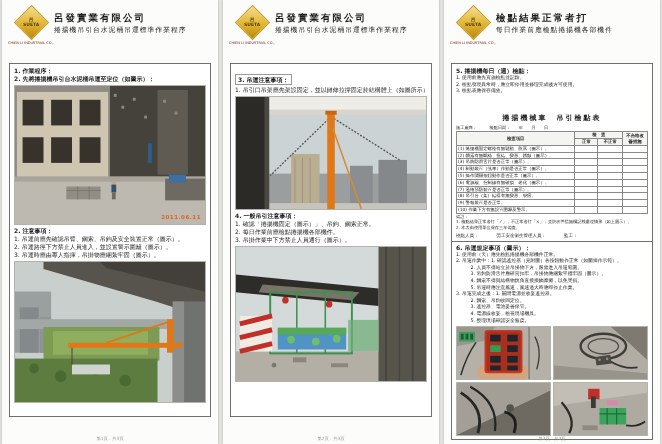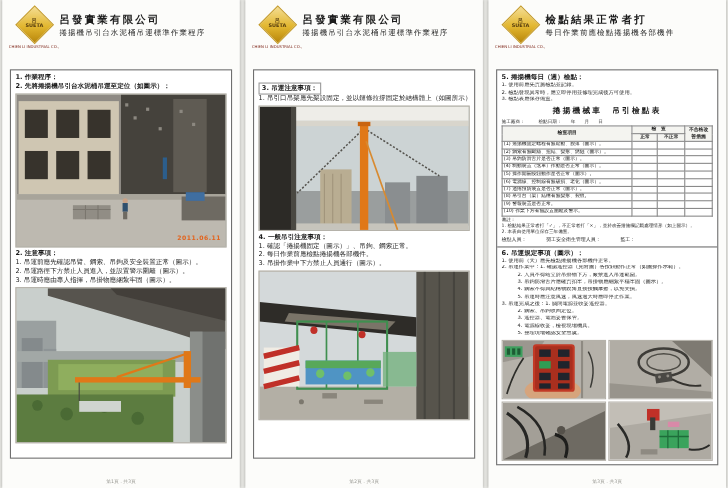--- a/index.html
+++ b/index.html
@@ -16,21 +16,21 @@
   .box{margin:5px 7px 0 7px;border:1px solid #6f6f6f;background:#fff;padding:3px 4px;box-sizing:border-box;min-height:354px;}
   .tline{font-size:6px;line-height:8px;white-space:nowrap;overflow:hidden;}
   .tline.b{font-weight:bold;}
   .xs{font-size:4.8px;line-height:6.6px;white-space:nowrap;overflow:hidden;}
   .heading-boxed{display:inline-block;border:1px solid #9a9a9a;padding:0 2px;font-weight:bold;font-size:6px;line-height:9px;white-space:nowrap;}
   .photo-wrap{position:relative;margin:2px 0;}
   .photo{display:block;width:100%;border:1px solid #b5b2aa;box-sizing:border-box;background:#cfcdc6;}
   .timestamp{position:absolute;right:5px;bottom:5px;font-size:5.5px;color:#e2641e;font-weight:bold;letter-spacing:.5px;}
   .footer{position:absolute;bottom:3px;left:0;right:0;text-align:center;font-size:4.3px;color:#9a9a94;}
   .tbl-meta{font-size:4.2px;line-height:5.5px;margin-top:2px;white-space:nowrap;overflow:hidden;color:#333;}
-  .tbl-title{text-align:center;font-weight:bold;font-size:7px;letter-spacing:2px;margin-top:1px;white-space:nowrap;overflow:hidden;}
+  .tbl-title{text-align:center;font-weight:bold;font-size:7px;letter-spacing:2px;margin-top:18px;white-space:nowrap;overflow:hidden;}
   table.check{width:100%;border-collapse:collapse;margin-top:1px;table-layout:fixed;}
   .check th,.check td{border:1px solid #8a8a8a;font-size:4.4px;line-height:5.8px;padding:0 1px;font-weight:normal;overflow:hidden;}
   .check thead th{text-align:center;font-weight:bold;background:#f4f4f0;}
   .check td.item{text-align:left;white-space:nowrap;}
   .small{font-size:4.2px;line-height:5.6px;color:#2a2a2a;white-space:nowrap;overflow:hidden;}
   .sig{font-size:4.5px;line-height:7px;margin-top:1px;white-space:nowrap;overflow:hidden;}
   .divider{border-top:1px solid #6f6f6f;margin:2px -4px;}
   .grid{display:grid;grid-template-columns:1fr 1fr;gap:2px;margin-top:2px;}
   .grid svg{display:block;width:100%;border:1px solid #b5b2aa;box-sizing:border-box;}
 </style>

